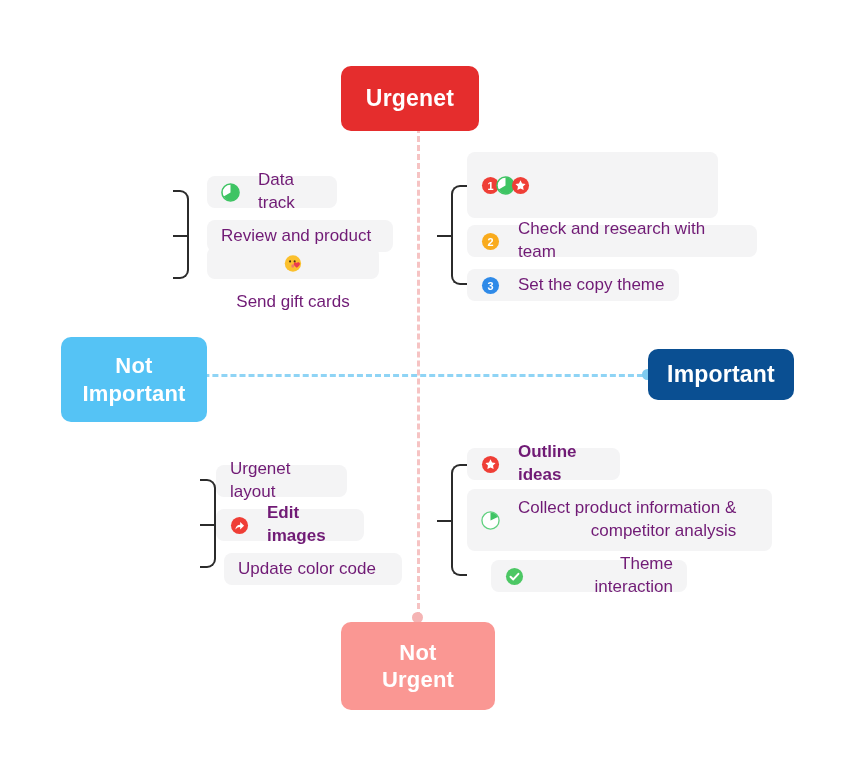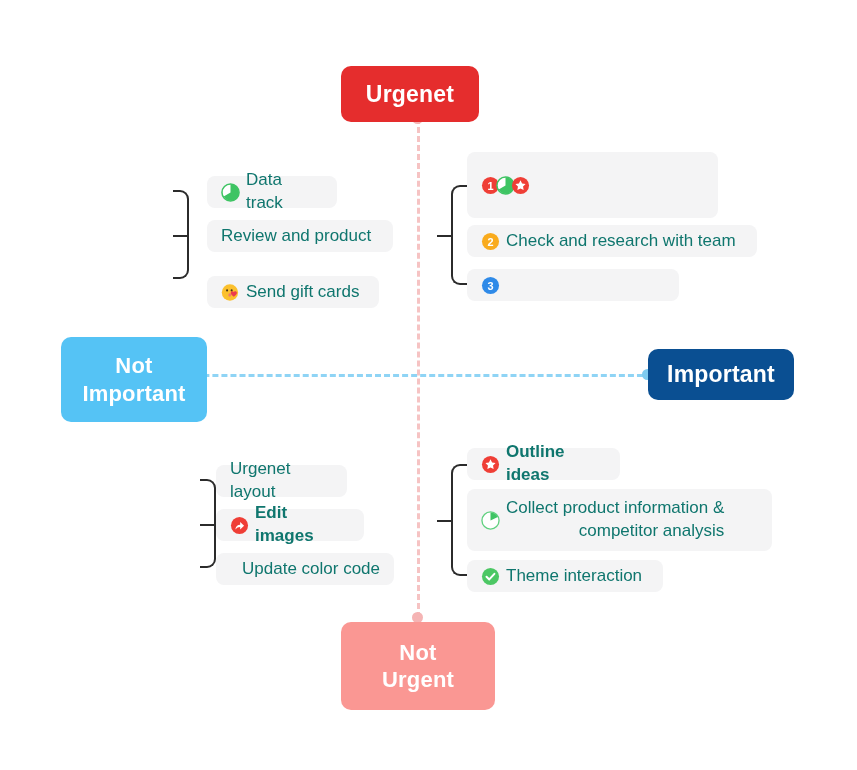--- a/index.html
+++ b/index.html
@@ -55,21 +55,21 @@
     justify-content: center;
     text-align: center;
     color: #ffffff;
     font-weight: bold;
     border-radius: 10px;
     line-height: 1.25;
     letter-spacing: .2px;
   }
   .q-urgent {
     left: 341px; top: 66px;
-    width: 138px; height: 56px;
+    width: 138px; height: 65px;
     background: #e52d2d;
     font-size: 23px;
   }
   .q-notimportant {
     left: 61px; top: 337px;
     width: 146px; height: 85px;
     background: #55c3f5;
     font-size: 22px;
   }
   .q-important {
@@ -115,26 +115,26 @@
     border-top: 2.5px solid #2b2b2b;
   }
   .bracket.right-side .stub { left: 0; width: 16px; }
   .bracket.left-side  .stub { right: 0; width: 16px; }
 
   
   .chip {
     position: absolute;
     display: flex;
     align-items: center;
-    gap: 6px;
+    gap: 18px;
     background: #f4f4f5;
     border-radius: 8px;
     padding: 7px 14px;
     box-sizing: border-box;
-    color: #0f766e;
+    color: #701a75;
     font-size: 17px;
     line-height: 1.35;
   }
   .chip.no-icon { }
   .chip .label { white-space: pre-line; }
   .chip .icons {
     display: flex;
     align-items: center;
     flex: none;
   }
@@ -189,21 +189,21 @@
         </svg>
       </span>
     </span>
     <span class="label">Data track</span>
   </div>
 
   <div class="chip no-icon" style="left:207px; top:220px; width:186px; height:32px;">
     <span class="label">Review and product</span>
   </div>
 
-  <div class="chip" style="left:207px; top:276px; width:172px; height:32px;">
+  <div class="chip" style="left:207px; top:247px; width:172px; height:32px;flex-direction:column;">
     <span class="icons">
       <span class="ic">
         <svg width="19" height="19" viewBox="0 0 20 20">
           <circle cx="9.4" cy="10" r="8.6" fill="#fbc02d"></circle>
           <circle cx="6.4" cy="7.8" r="1.1" fill="#4a3416"></circle>
           <circle cx="11.2" cy="7.8" r="1.1" fill="#4a3416"></circle>
           <ellipse cx="9.2" cy="12.6" rx="1.5" ry="1.9" fill="#f07b6a"></ellipse>
           <path d="M13.2 9.6c1.3-1.5 3.6-.7 3.6 1 0 1.6-2 2.9-3.3 3.9-1.3-1-3.3-2.3-3.3-3.9 0-1.7 2.3-2.5 3-1z" fill="#ec3b4e"></path>
         </svg>
       </span>
@@ -253,20 +253,21 @@
 
   <div class="chip" style="left:467px; top:269px; width:212px; height:32px;">
     <span class="icons">
       <span class="ic">
         <svg width="19" height="19" viewBox="0 0 20 20">
           <circle cx="10" cy="10" r="9" fill="#2f8ae8"></circle>
           <text x="10" y="14.3" text-anchor="middle" font-family="Liberation Sans, sans-serif" font-size="11.5" font-weight="bold" fill="#ffffff">3</text>
         </svg>
       </span>
     </span>
+    <span class="label">Set the copy theme</span>
   </div>
 
   <div class="bracket left-side" style="left:186px; top:479px; width:30px; height:89px;">
     <div class="spine"></div>
     <div class="stub"></div>
   </div>
 
   <div class="chip no-icon" style="left:216px; top:465px; width:131px; height:32px;">
     <span class="label">Urgenet layout</span>
   </div>
@@ -276,21 +277,21 @@
       <span class="ic">
         <svg width="19" height="19" viewBox="0 0 20 20">
           <circle cx="10" cy="10" r="9" fill="#ef3e36"></circle>
           <path d="M5.6 14.2c.4-3.3 2.3-5 5.1-5.1V6.4l4.1 3.9-4.1 3.9v-2.7c-2 .02-3.6.8-5.1 2.7z" fill="#ffffff"></path>
         </svg>
       </span>
     </span>
     <span class="label">Edit images</span>
   </div>
 
-  <div class="chip no-icon" style="left:216px; top:553px; width:178px; height:32px;justify-content:flex-end;">
+  <div class="chip no-icon" style="left:224px; top:553px; width:178px; height:32px;">
     <span class="label">Update color code</span>
   </div>
 
   <div class="bracket right-side" style="left:437px; top:464px; width:30px; height:112px;">
     <div class="spine"></div>
     <div class="stub"></div>
   </div>
 
   <div class="chip" style="left:467px; top:448px; width:153px; height:32px;font-weight:bold;">
     <span class="icons">
@@ -310,21 +311,21 @@
         <svg width="19" height="19" viewBox="0 0 20 20">
           <circle cx="10" cy="10" r="9" fill="#ffffff" stroke="#5fd07f" stroke-width="1.4"></circle>
           <path d="M10 10 L10 1.6 A8.4 8.4 0 0 1 17.6 6.4 Z" fill="#3ec463"></path>
         </svg>
       </span>
     </span>
     <span class="label">Collect product information &amp;
 competitor analysis</span>
   </div>
 
-  <div class="chip" style="left:467px; top:560px; width:196px; height:32px;">
+  <div class="chip" style="left:491px; top:560px; width:196px; height:32px;text-align:right;">
     <span class="icons">
       <span class="ic">
         <svg width="19" height="19" viewBox="0 0 20 20">
           <circle cx="10" cy="10" r="9" fill="#4cc764"></circle>
           <path d="M5.8 10.2l2.9 2.9 5.4-5.9" fill="none" stroke="#ffffff" stroke-width="2.1" stroke-linecap="round" stroke-linejoin="round"></path>
         </svg>
       </span>
     </span>
     <span class="label">Theme interaction</span>
   </div>

